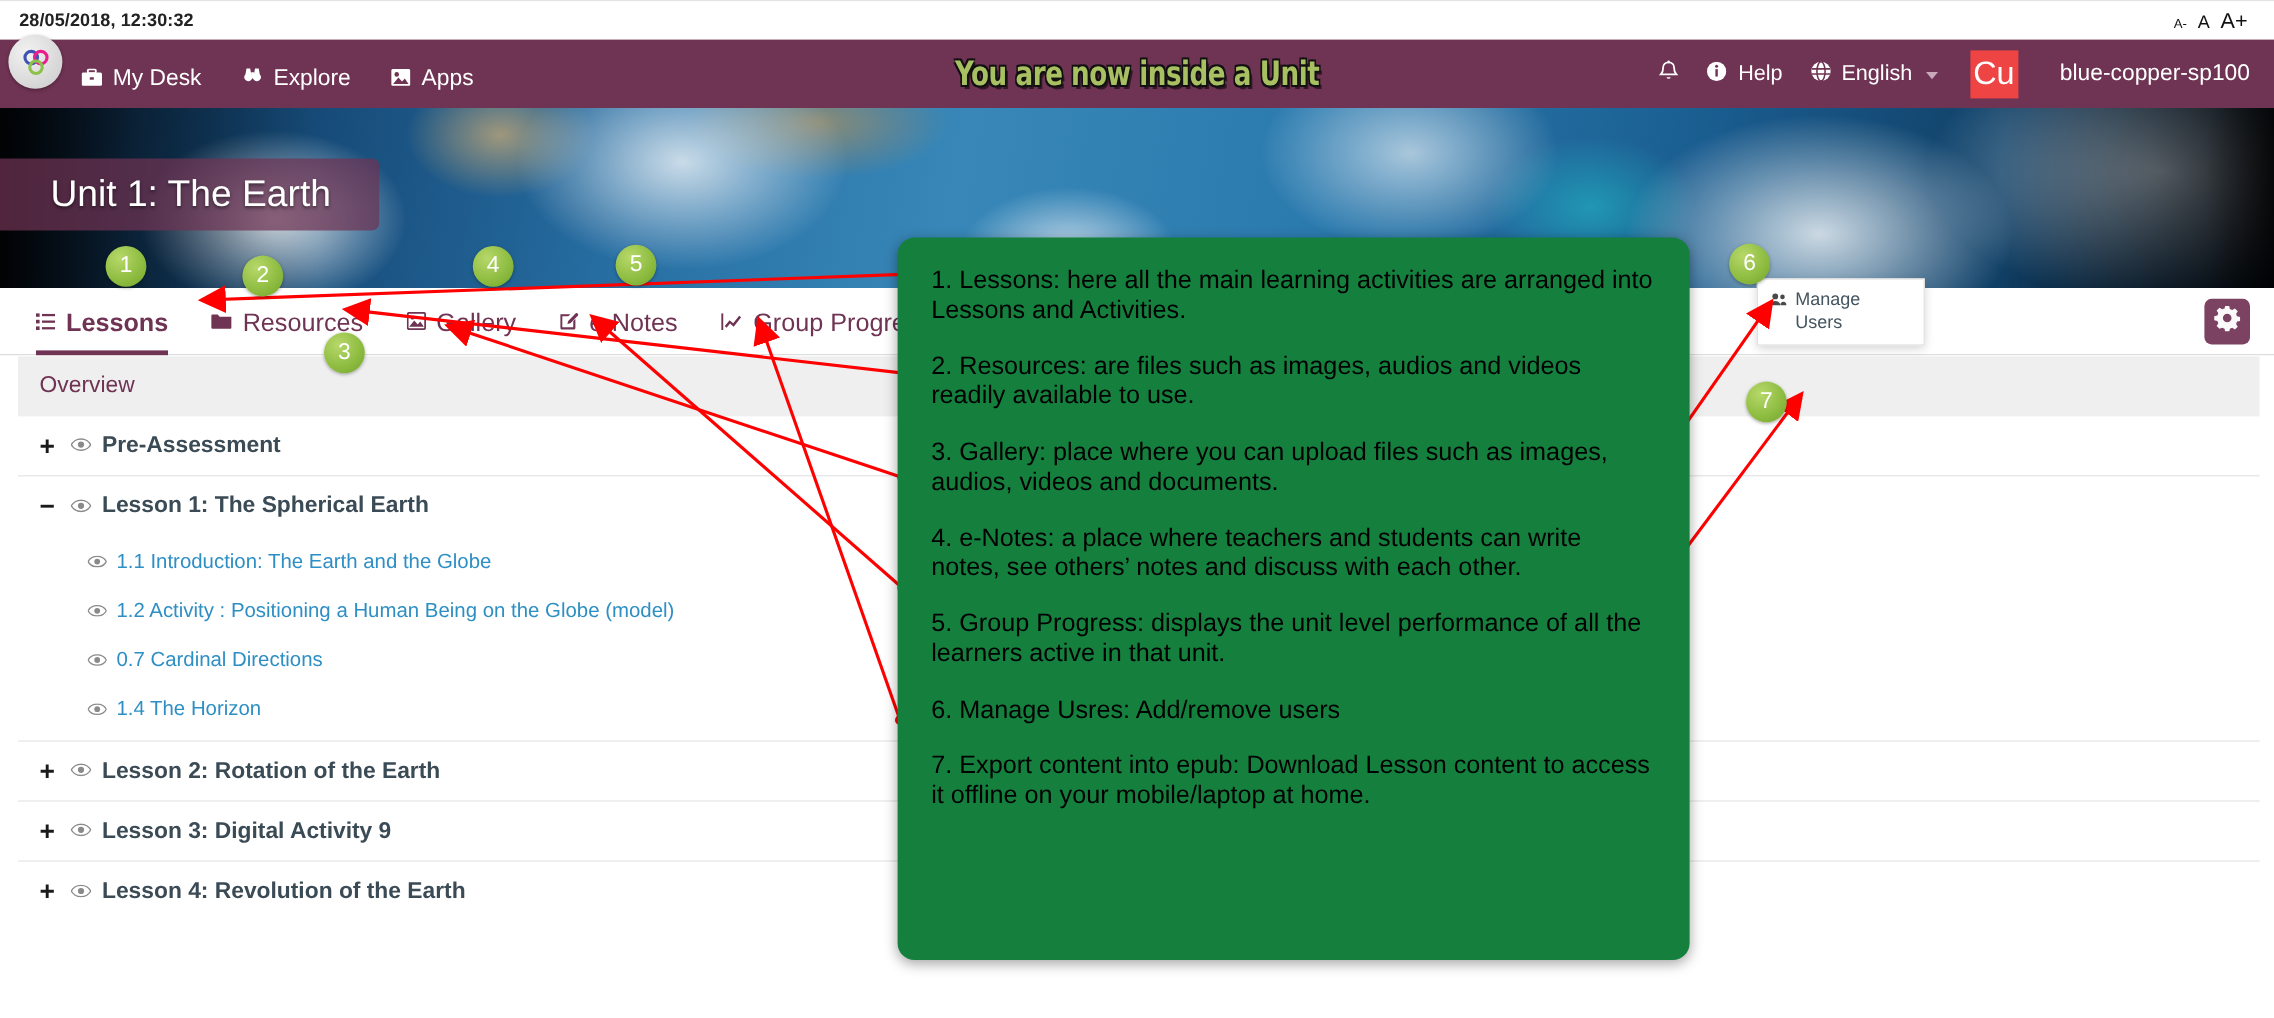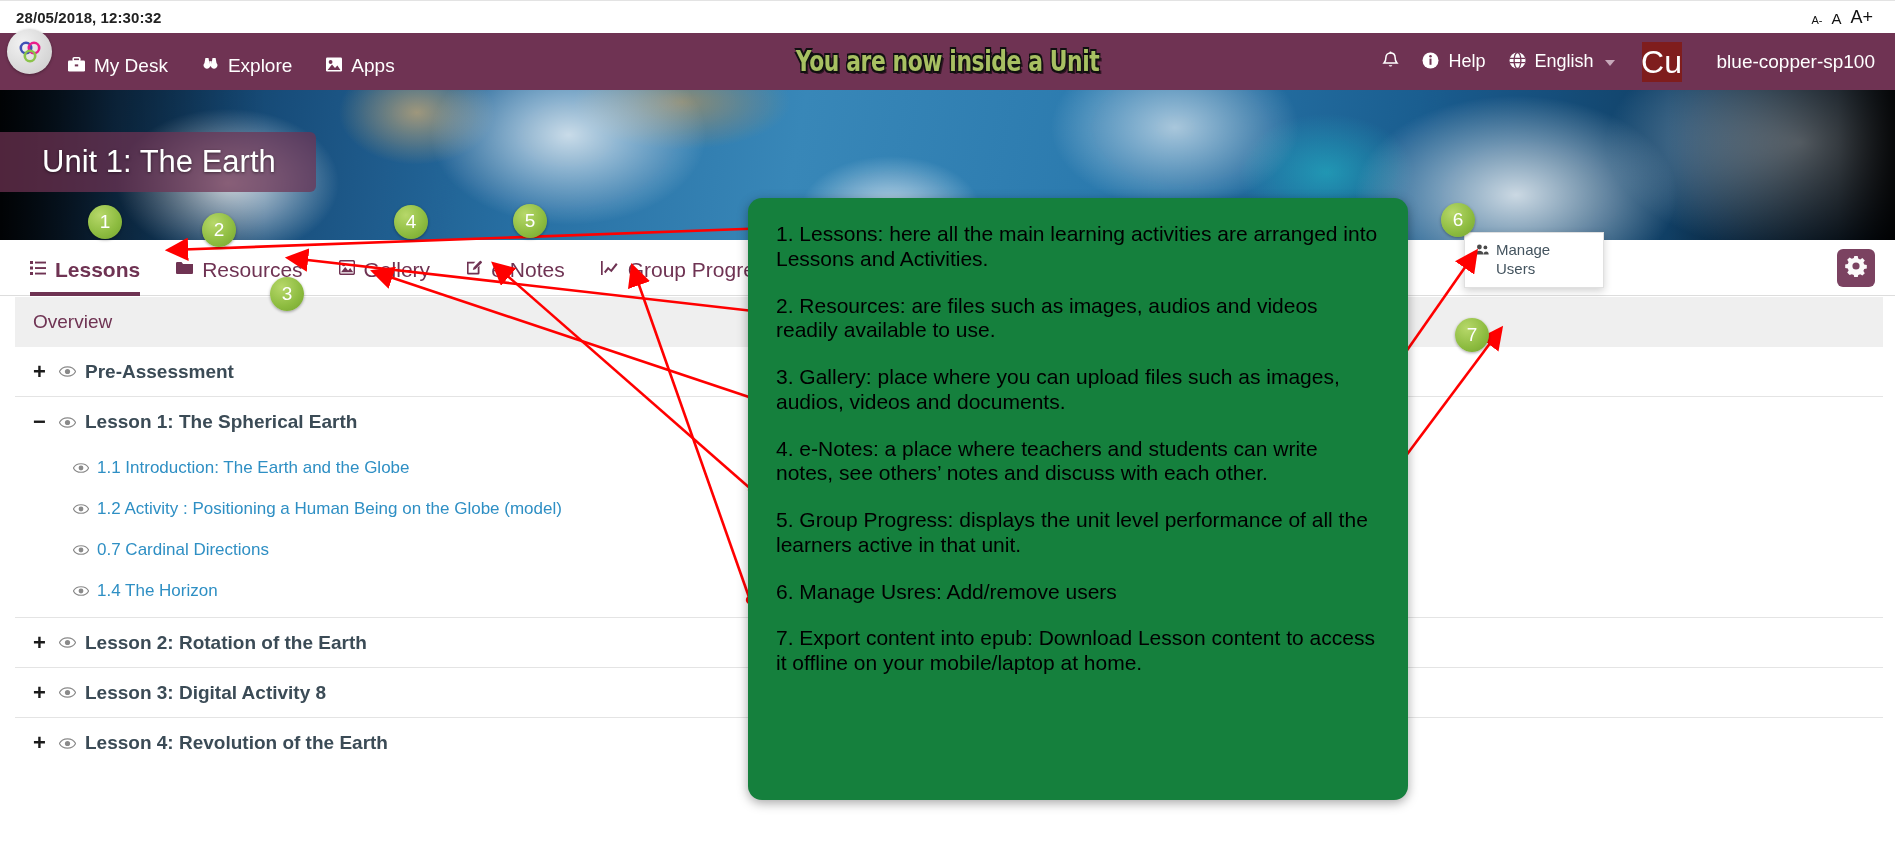--- a/index.html
+++ b/index.html
@@ -66,23 +66,23 @@
     position: absolute; right: 0; top: 0; height: 57px;
     display: flex; align-items: center; gap: 23px; padding-right: 0; justify-content: flex-end;
   }
   .navright .navitem { font-size: 18px; }
   .caret-small {
     width: 0; height: 0; border-left: 5px solid transparent;
     border-right: 5px solid transparent; border-top: 6px solid #c8a9ba;
     margin-left: 2px; margin-top: 3px;
   }
   .avatar {
-    width: 40px; height: 40px; background: #7f1d1d; color: #fff;
+    width: 40px; height: 40px; background: #ef4444; color: #fff;
     display: flex; align-items: center; justify-content: center;
-    font-size: 32px; line-height: 1; margin-left: 4px;
+    font-size: 27px; line-height: 1; margin-left: 4px;
   }
   .username { color: #fff; font-size: 19px; margin: 0 20px 0 12px; white-space: nowrap; }
 
   
   .hero {
     position: absolute; top: 90px; left: 0; width: 1895px; height: 150px;
     overflow: hidden;
     background: #0a1624;
   }
   .hero .earthimg {
@@ -471,21 +471,21 @@
     </div>
 
     <div class="row">
       <span class="plus">+</span>
       <span class="eye">
         <svg width="17" height="11" viewBox="0 0 17 11">
             <path d="M8.5.8C4.6.8 1.5 3.3.4 5.5 1.5 7.7 4.6 10.2 8.5 10.2s7-2.5 8.1-4.7C15.5 3.3 12.4.8 8.5.8z" fill="none" stroke="#8a8a8a" stroke-width="1.2"></path>
             <circle cx="8.5" cy="5.5" r="2.6" fill="#8a8a8a"></circle>
           </svg>
       </span>
-      <span class="lbl">Lesson 3: Digital Activity 8</span>
+      <span class="lbl">Lesson 3: Digital Activity 9</span>
     </div>
 
     <div class="row" style="border-bottom:none;">
       <span class="plus">+</span>
       <span class="eye">
         <svg width="17" height="11" viewBox="0 0 17 11">
             <path d="M8.5.8C4.6.8 1.5 3.3.4 5.5 1.5 7.7 4.6 10.2 8.5 10.2s7-2.5 8.1-4.7C15.5 3.3 12.4.8 8.5.8z" fill="none" stroke="#8a8a8a" stroke-width="1.2"></path>
             <circle cx="8.5" cy="5.5" r="2.6" fill="#8a8a8a"></circle>
           </svg>
       </span>

